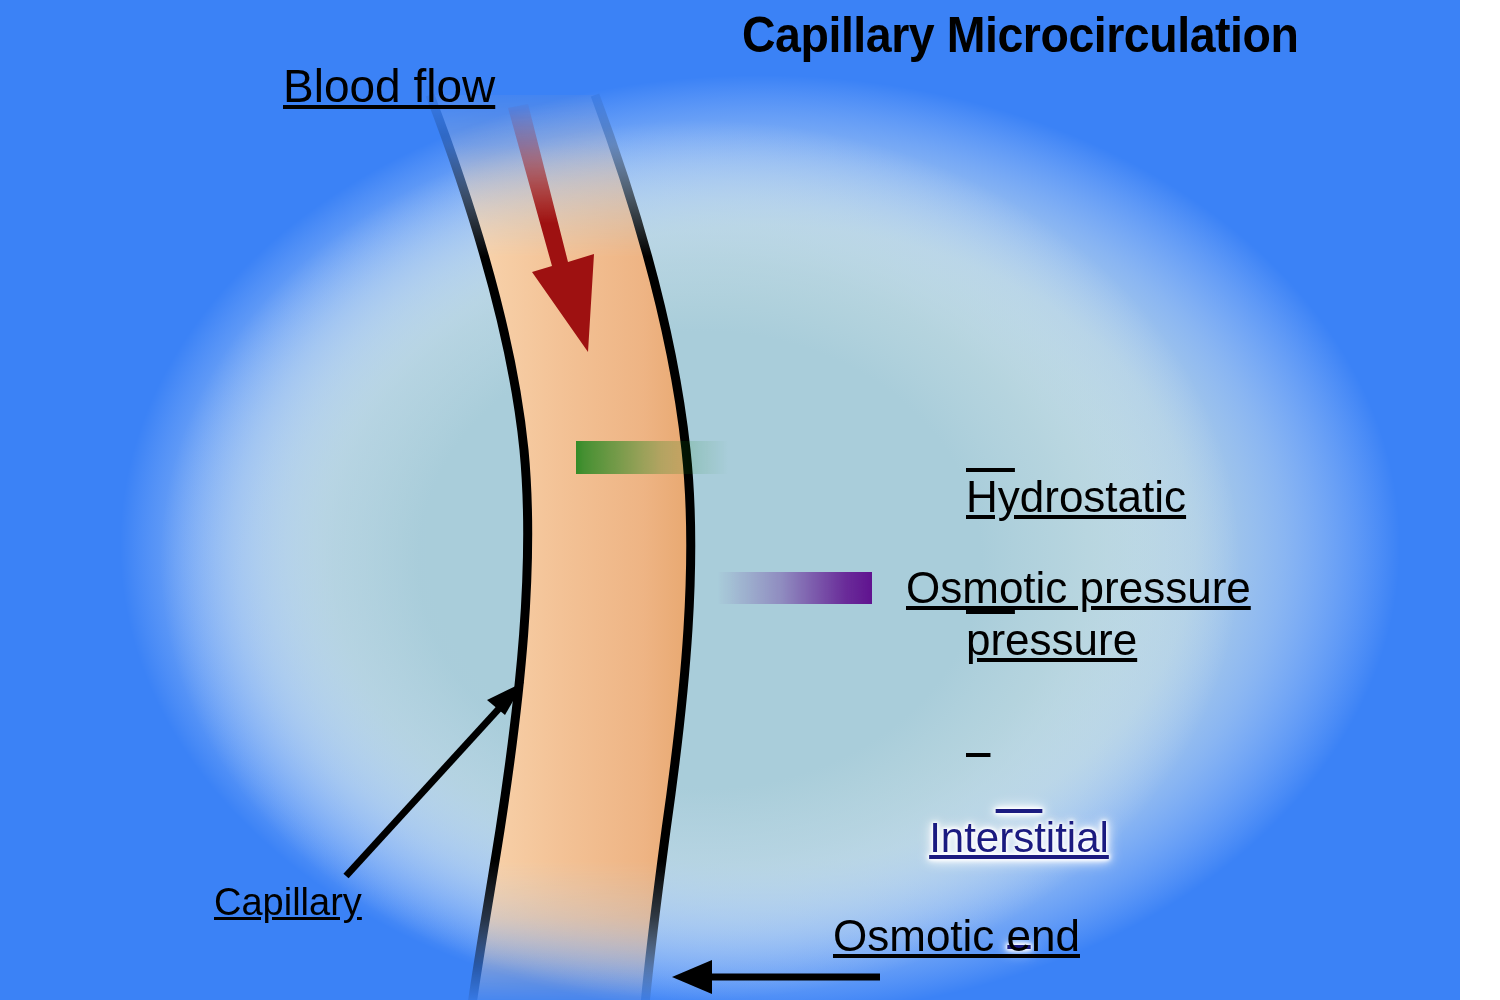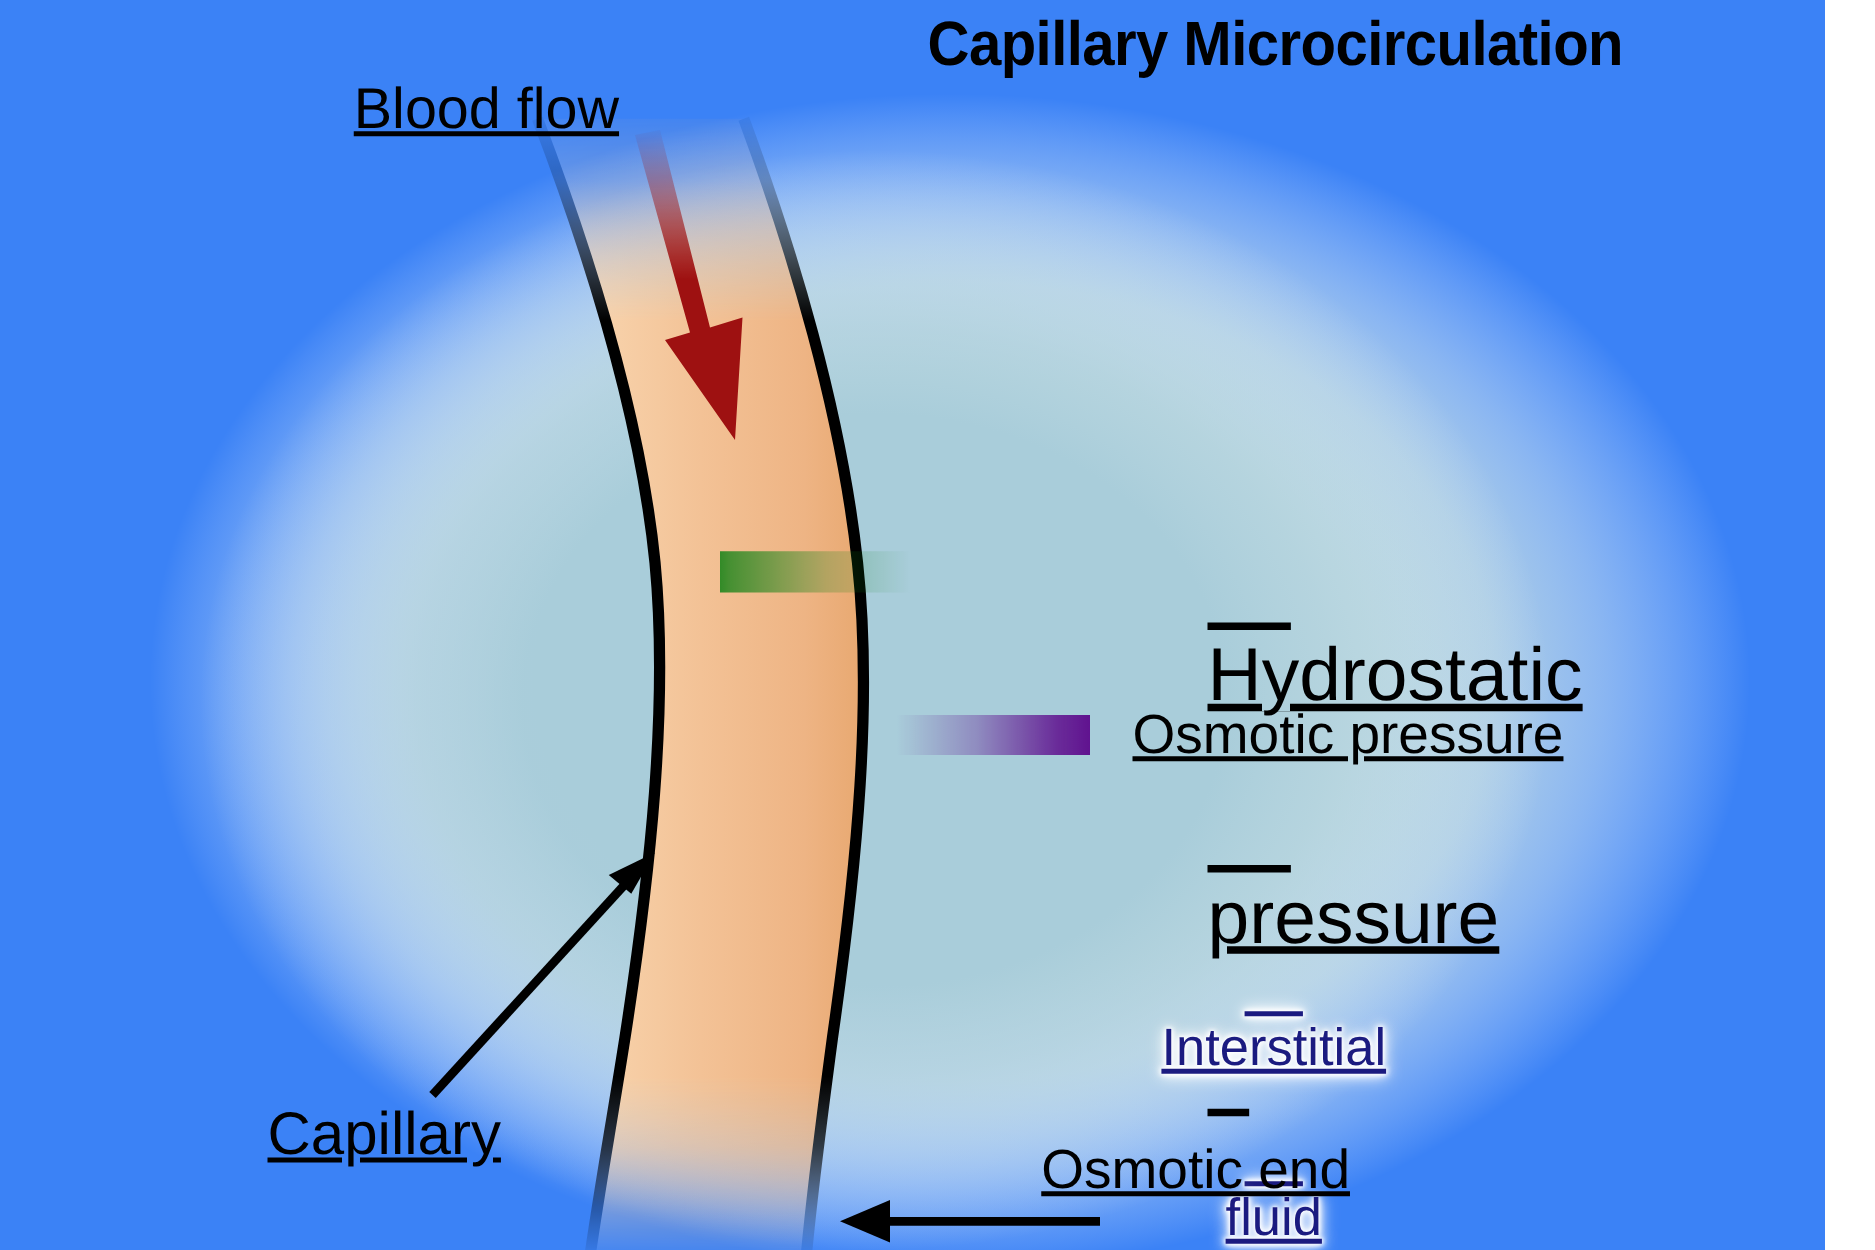--- a/index.html
+++ b/index.html
@@ -47,21 +47,21 @@
     white-space: pre;
   }
   #blood-flow-label {
     left: 283px;
     top: 62px;
     font-size: 46px;
   }
   #hydrostatic-label {
     left: 966px;
     top: 378px;
-    font-size: 60px;
+    font-size: 44px;
     text-align: left;
   }
   #osmotic-label {
     left: 906px;
     top: 564px;
     font-size: 44px;
   }
   #interstitial-label {
     left: 908px;
     top: 724px;
@@ -69,21 +69,21 @@
     color: #1b1b80;
     text-align: center;
     width: 222px;
     text-shadow:
       0 0 5px #ffffff, 0 0 5px #ffffff, 0 0 9px #ffffff,
       0 0 12px #ffffff, 0 0 16px #ffffff, 0 0 3px #ffffff;
   }
   #capillary-label {
     left: 214px;
     top: 882px;
-    font-size: 48px;
+    font-size: 38px;
   }
   #venous-label {
     left: 833px;
     top: 912px;
     font-size: 44px;
   }
 </style>
 </head>
 <body>
 
@@ -234,20 +234,19 @@
 
   <div class="lbl" id="hydrostatic-label">
     <div>Hydrostatic</div>
     <div>pressure</div>
   </div>
 
   <div class="lbl" id="osmotic-label">Osmotic pressure</div>
 
   <div class="lbl" id="interstitial-label">
     <div>Interstitial</div>
-    <div>fluid</div>
   </div>
 
   <div class="lbl" id="capillary-label">Capillary</div>
 
   <div class="lbl" id="venous-label">Osmotic end</div>
 
 </div>
 
 </body></html>

